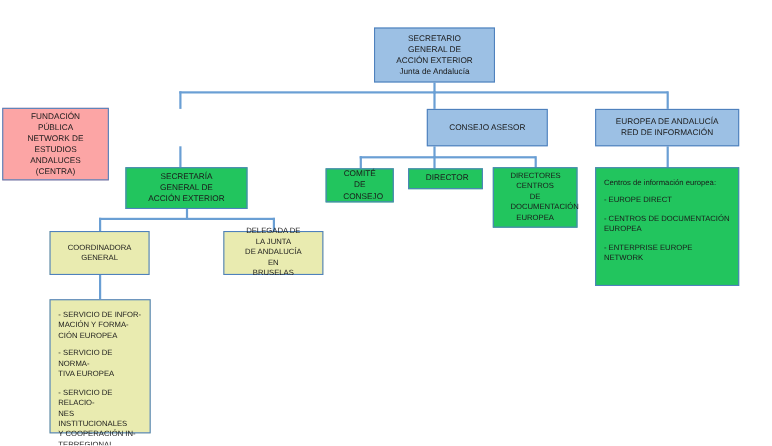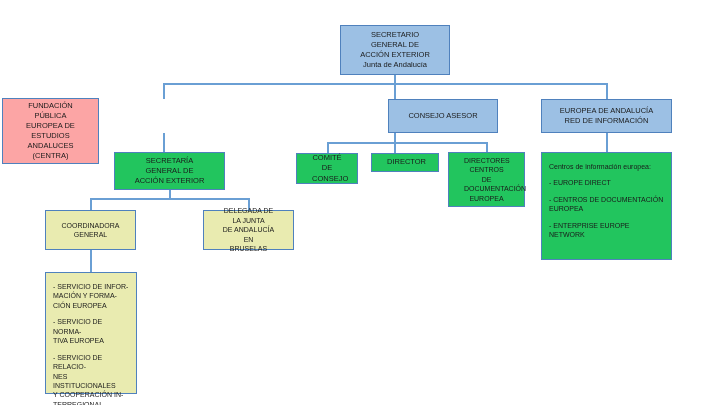--- a/index.html
+++ b/index.html
@@ -85,21 +85,21 @@
     <span class="lines">
       <span>SECRETARIO GENERAL DE</span>
       <span>ACCIÓN EXTERIOR</span>
       <span>Junta de Andalucía</span>
     </span>
   </div>
 
   <div class="node lightblue fs75" style="left:2px;top:98px;width:97px;height:66px;">
     <span class="lines">
       <span>FUNDACIÓN PÚBLICA</span>
-      <span>EUROPEA DE ESTUDIOS</span>
+      <span>NETWORK DE ESTUDIOS</span>
       <span>ANDALUCES</span>
       <span>(CENTRA)</span>
     </span>
   </div>
 
 
   <div class="node blue fs75" style="left:340px;top:99px;width:110px;height:34px;margin-left:48px;">
     <span class="lines">
       <span>CONSEJO ASESOR</span>
     </span>

